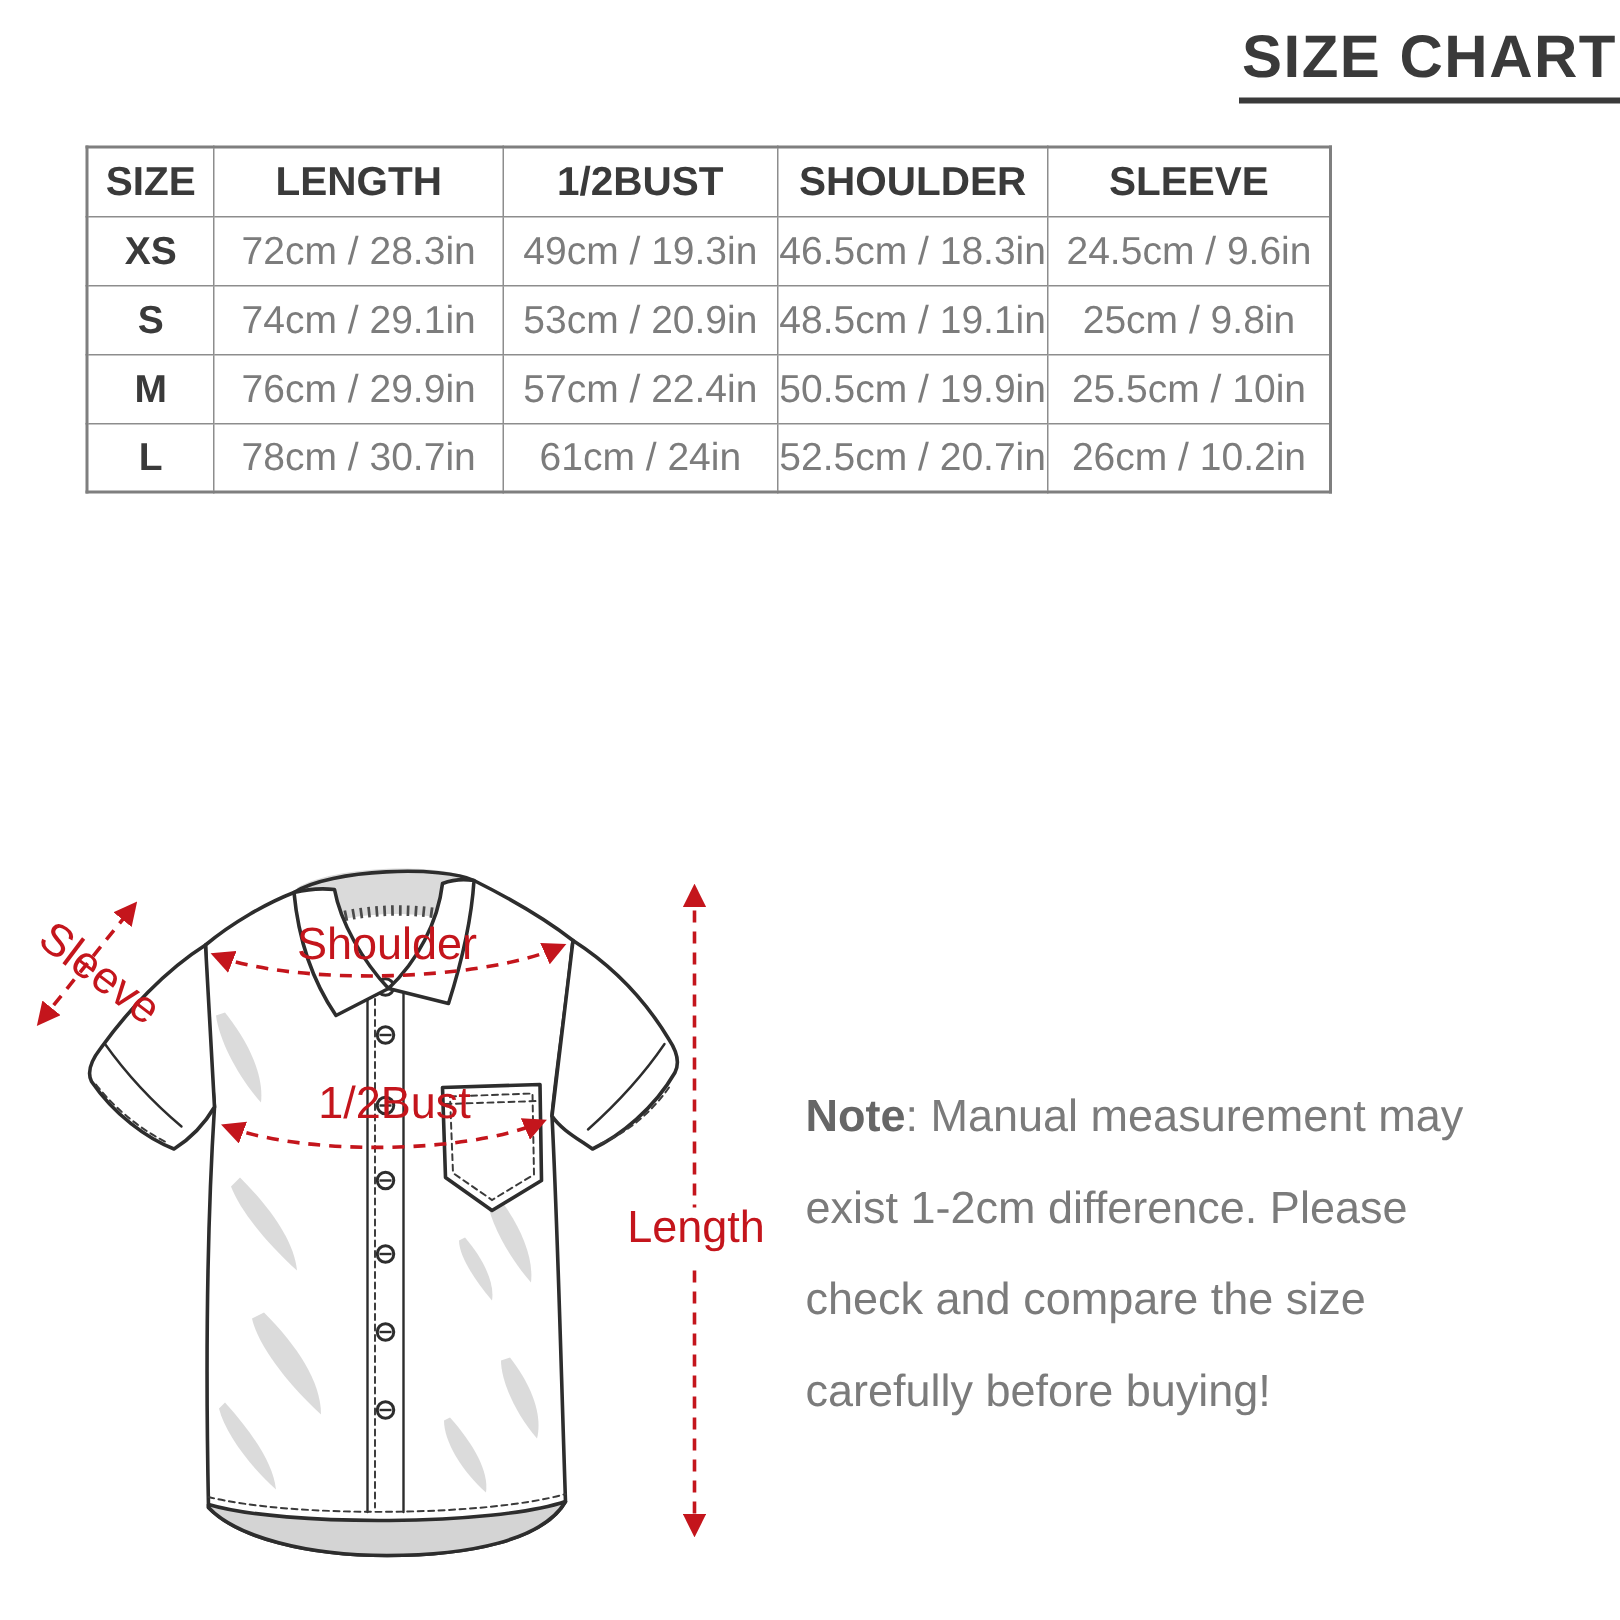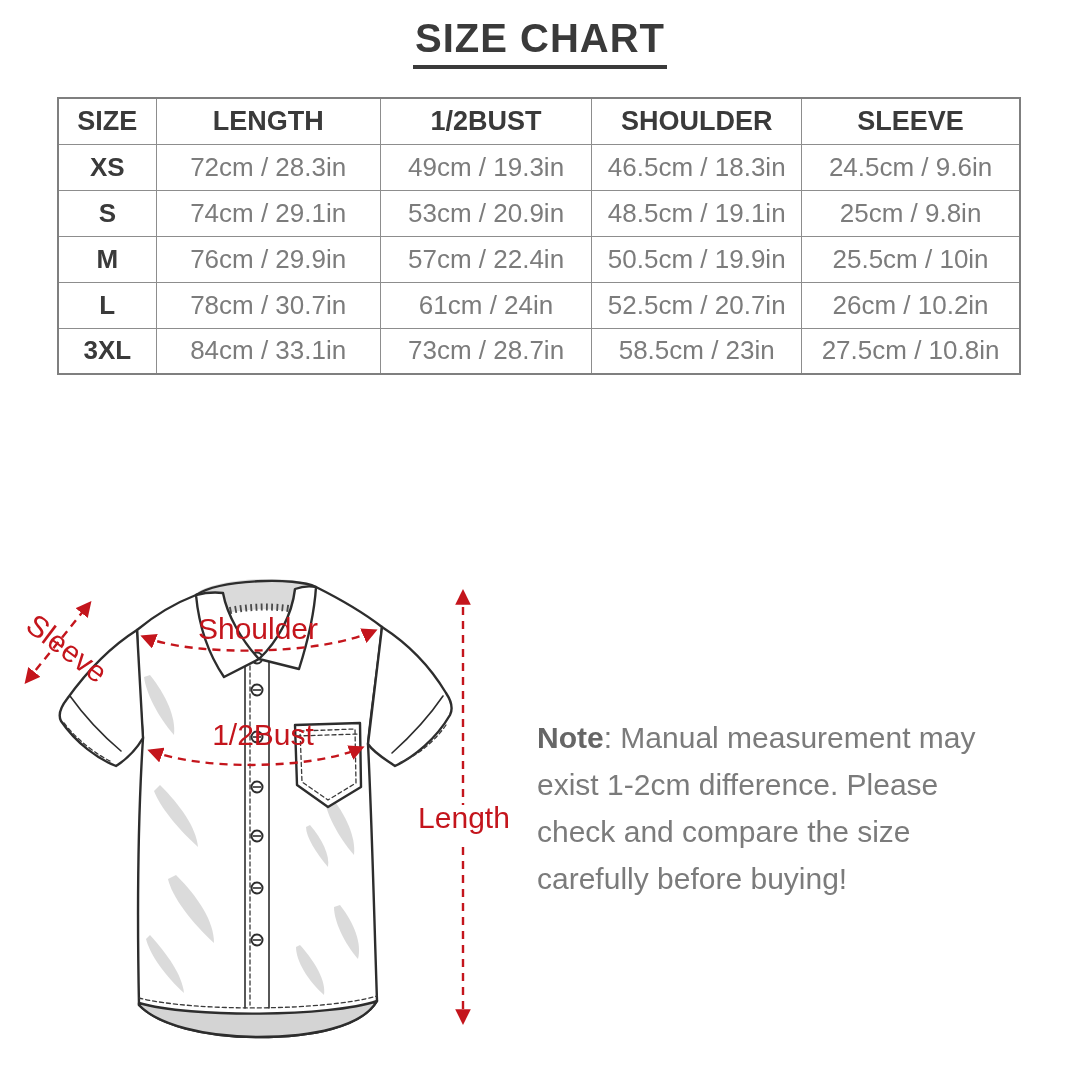--- a/index.html
+++ b/index.html
@@ -2,48 +2,48 @@
 <html style="--accent: #c4151c;"><head>
 <meta charset="utf-8">
 <style>
   :root{ --accent:#c4151c; --ink:#3a3a3a; --line:#8d8d8d; --cell:#7c7c7c; }
   *{box-sizing:border-box;}
   html,body{margin:0;padding:0;}
   body{
     width:1080px;height:1080px;position:relative;background:#ffffff;
     font-family:"Liberation Sans",sans-serif;overflow:hidden;
   }
-  .title-wrap{position:absolute;left:0;right:0;top:16px;text-align:center;}
+  .title-wrap{position:absolute;left:0;right:0;top:16px;text-align:right;}
   .title{
     display:inline-block;font-size:40px;font-weight:700;color:var(--ink);
     letter-spacing:1px;border-bottom:4px solid var(--ink);padding:0 2px 4px 2px;
   }
   table.size-table{
-    position:absolute;left:57px;top:97px;width:964px;
+    position:absolute;left:57px;top:97px;width:831px;
     border-collapse:collapse;table-layout:fixed;
     border:2px solid #7f7f7f;
   }
   .size-table th,.size-table td{
     border:1.6px solid var(--line);height:46px;text-align:center;
     vertical-align:middle;padding:0;white-space:nowrap;overflow:hidden;
   }
   .size-table th{font-size:27px;font-weight:700;color:var(--ink);}
   .size-table td{font-size:26px;color:var(--cell);}
   .size-table td:first-child{font-weight:700;color:var(--ink);}
   .diagram{position:absolute;left:0;top:555px;width:540px;height:525px;}
   .outline{fill:none;stroke:#2d2d2d;stroke-width:2.4;stroke-linejoin:round;stroke-linecap:round;}
   .fillwhite{fill:#ffffff;}
   .stitch{fill:none;stroke:#3a3a3a;stroke-width:1.3;stroke-dasharray:4 3;stroke-linecap:round;}
   .thinline{fill:none;stroke:#2d2d2d;stroke-width:1.6;stroke-linecap:round;}
   .wrinkle{fill:#dbdbdb;stroke:none;}
   .red-dash{fill:none;stroke:var(--accent);stroke-width:2.4;stroke-dasharray:8 6;}
   .red-text{fill:var(--accent);font-family:"Liberation Sans",sans-serif;font-size:30px;}
   .note{
     position:absolute;left:537px;top:714px;width:466px;
-    font-size:30px;line-height:47px;color:#7b7b7b;
+    font-size:30px;line-height:61px;color:#7b7b7b;
   }
   .note b{color:#666666;}
 </style>
 </head>
 <body>
 
 <div class="title-wrap">
   <span class="title">SIZE CHART</span>
 </div>
 
@@ -83,27 +83,20 @@
         <td>57cm / 22.4in</td>
         <td>50.5cm / 19.9in</td>
         <td>25.5cm / 10in</td>
       </tr>
       <tr>
         <td>L</td>
         <td>78cm / 30.7in</td>
         <td>61cm / 24in</td>
         <td>52.5cm / 20.7in</td>
         <td>26cm / 10.2in</td>
-      </tr>
-      <tr>
-        <td>3XL</td>
-        <td>84cm / 33.1in</td>
-        <td>73cm / 28.7in</td>
-        <td>58.5cm / 23in</td>
-        <td>27.5cm / 10.8in</td>
       </tr>
     </tbody>
 </table>
 
 <svg class="diagram" viewBox="0 0 540 525" aria-hidden="true">
   <defs>
     <marker id="arrow" viewBox="0 0 10 10" refX="7.5" refY="5" markerWidth="6.5" markerHeight="6.5" orient="auto-start-reverse">
       <path d="M0,0 L10,5 L0,10 Z" style="fill:var(--accent)"></path>
     </marker>
     <clipPath id="shirtclip">

